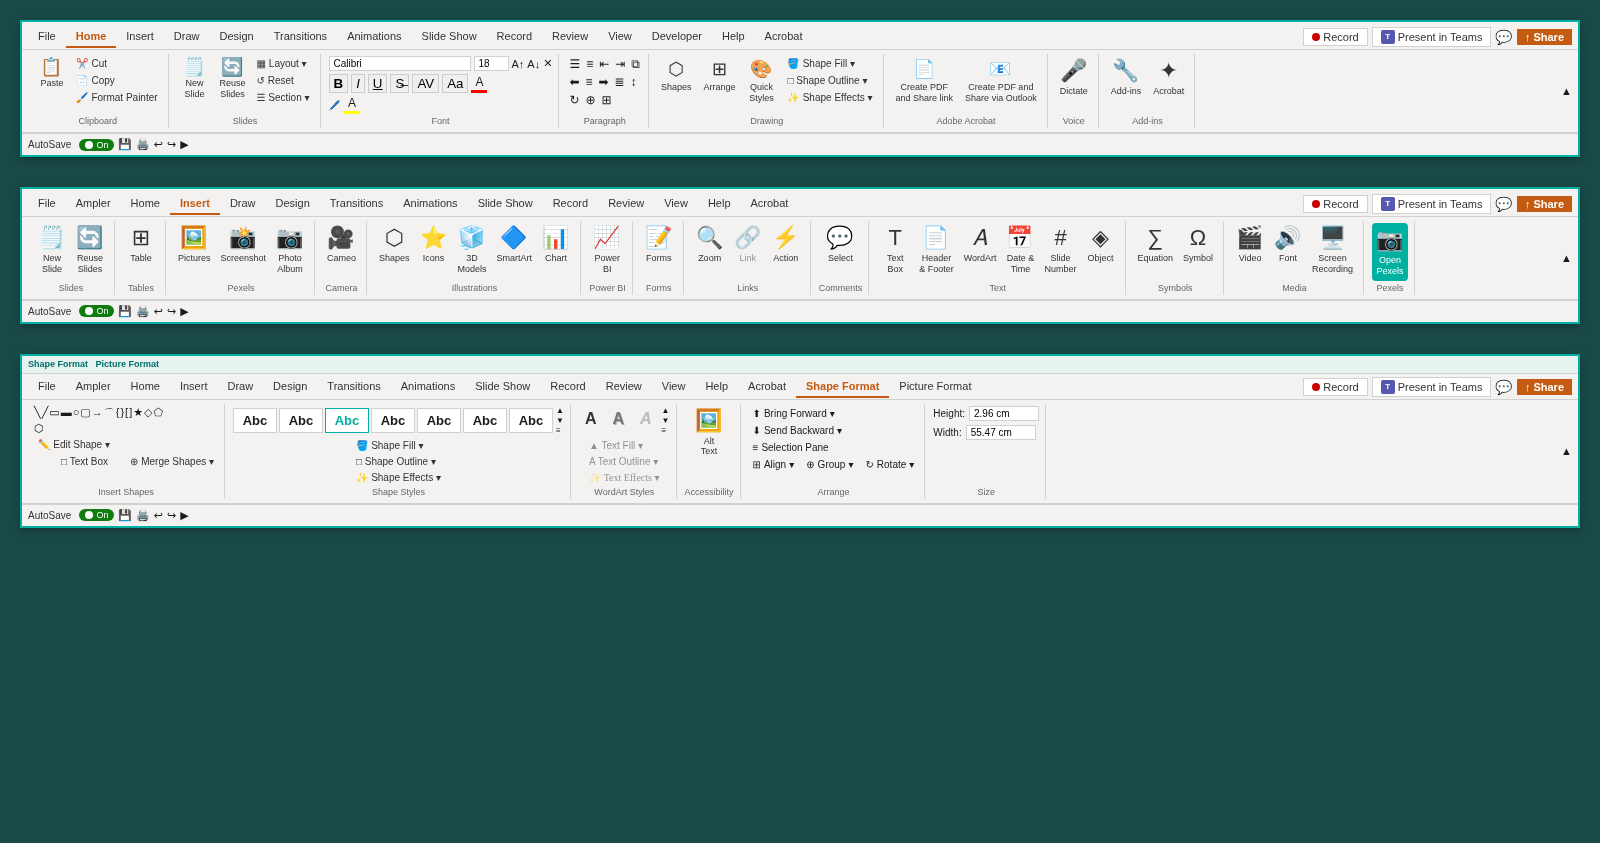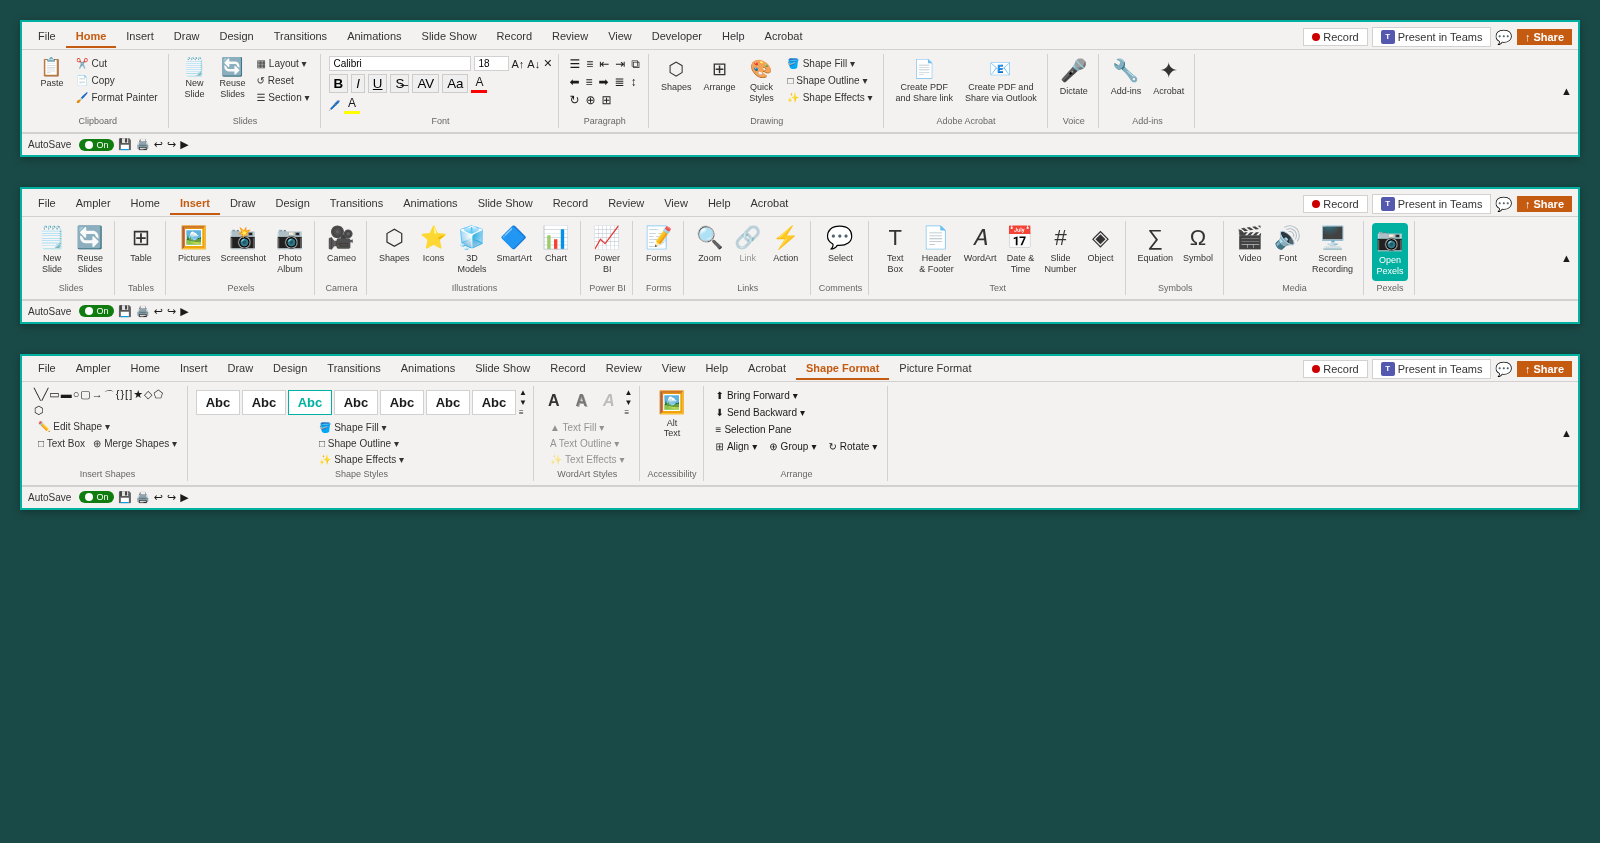--- a/index.html
+++ b/index.html
@@ -785,20 +785,23 @@
     <span style="font-size:11px;cursor:pointer;">↩</span>
     <span style="font-size:11px;cursor:pointer;">↪</span>
     <span style="font-size:11px;cursor:pointer;">▶</span>
   </div>
 </div>
 
 <div class="ribbon-container">
 
   <div style="display:flex;flex-direction:column;">
 
+    <div style="display:flex;align-items:center;background:#e6f2f0;padding:0 6px;border-bottom:1px solid #d1d1d1;height:18px;">
+      <span style="font-size:9px;color:#00706a;font-weight:600;">Shape Format &nbsp; Picture Format</span>
+    </div>
 
     <div class="tab-bar" style="height:26px;">
       <div class="tab-item">File</div>
       <div class="tab-item">Ampler</div>
       <div class="tab-item">Home</div>
       <div class="tab-item">Insert</div>
       <div class="tab-item">Draw</div>
       <div class="tab-item">Design</div>
       <div class="tab-item">Transitions</div>
       <div class="tab-item">Animations</div>
@@ -847,21 +850,21 @@
           <span class="shape-small">[</span>
           <span class="shape-small">]</span>
           <span class="shape-small">★</span>
           <span class="shape-small">◇</span>
           <span class="shape-small">⬠</span>
           <span class="shape-small">⬡</span>
         </div>
         <div style="display:flex;gap:3px;">
           <div class="tb-btn-small">✏️ Edit Shape ▾</div>
         </div>
-        <div style="display:flex;gap:0;">
+        <div style="display:flex;gap:14px;margin-left:23px;">
           <div class="tb-btn-small">□ Text Box</div>
           <div class="tb-btn-small">⊕ Merge Shapes ▾</div>
         </div>
       </div>
       <div class="toolbar-group-label">Insert Shapes</div>
     </div>
 
     <div class="toolbar-group">
       <div style="display:flex;gap:3px;align-items:center;">
         <div style="display:flex;flex-direction:column;gap:2px;border-radius:6px;">
@@ -898,21 +901,21 @@
         </div>
         <div style="display:flex;flex-direction:column;gap:1px;font-size:8px;">
           <span>▲</span>
           <span>▼</span>
           <span>≡</span>
         </div>
       </div>
       <div style="display:flex;flex-direction:column;gap:1px;margin-top:3px;">
         <div class="tb-btn-small" style="opacity:0.5;">▲ Text Fill ▾</div>
         <div class="tb-btn-small" style="opacity:0.5;">A Text Outline ▾</div>
-        <div class="tb-btn-small" style="opacity:0.5;">✨ Text Effects ▾</div>
+        <div class="tb-btn-small" style="opacity:0.5;font-family:Liberation Serif, serif;">✨ Text Effects ▾</div>
       </div>
       <div class="toolbar-group-label">WordArt Styles</div>
     </div>
 
     <div class="toolbar-group">
       <div class="tb-btn">
         <span style="font-size:22px;">🖼️</span>
         <span class="label">Alt<br>Text</span>
       </div>
       <div class="toolbar-group-label">Accessibility</div>
@@ -948,20 +951,33 @@
           <div class="arrange-btn">
             <span>↻</span>
             <span>Rotate</span>
             <span>▾</span>
           </div>
         </div>
       </div>
       <div class="toolbar-group-label">Arrange</div>
     </div>
 
+    <div class="toolbar-group">
+      <div style="display:flex;flex-direction:column;gap:4px;">
+        <div class="hw-row">
+          <span>Height:</span>
+          <input class="hw-input" value="2.96 cm" style="">
+        </div>
+        <div class="hw-row">
+          <span>Width:</span>
+          <input class="hw-input" value="55.47 cm" style="">
+        </div>
+      </div>
+      <div class="toolbar-group-label">Size</div>
+    </div>
 
     <div style="margin-left:auto;display:flex;align-items:center;">▲</div>
   </div>
 
   <div class="quick-access">
     <span class="autosave-label">AutoSave</span>
     <div class="toggle-on">
       <div class="toggle-dot"></div>
       <span>On</span>
     </div>

